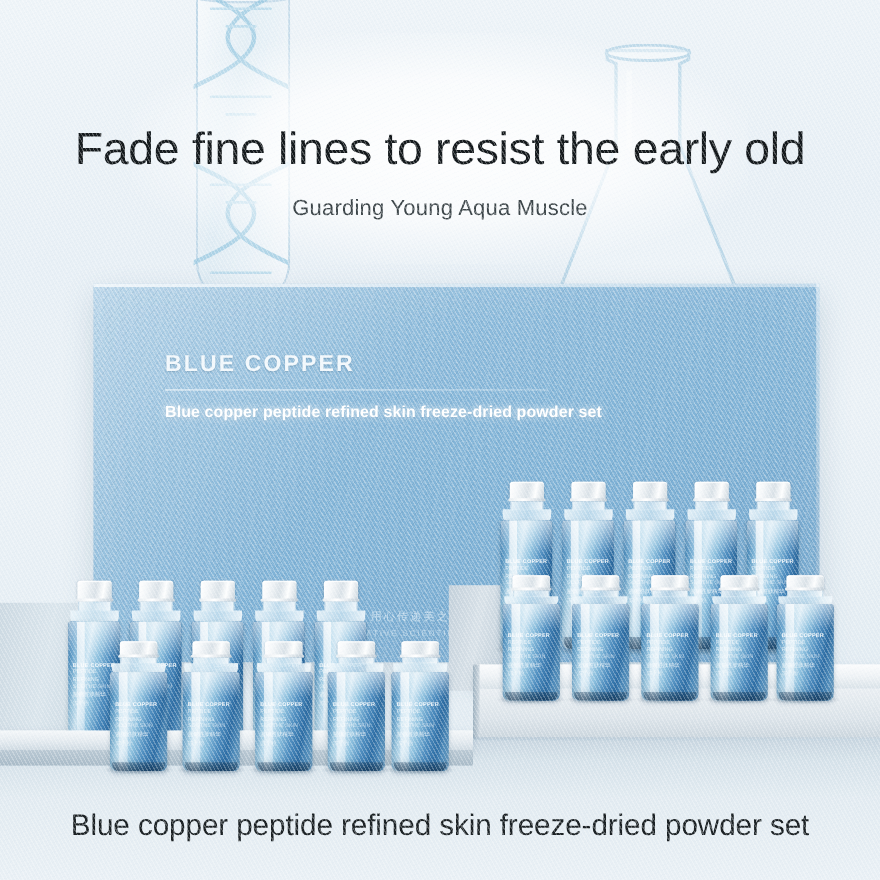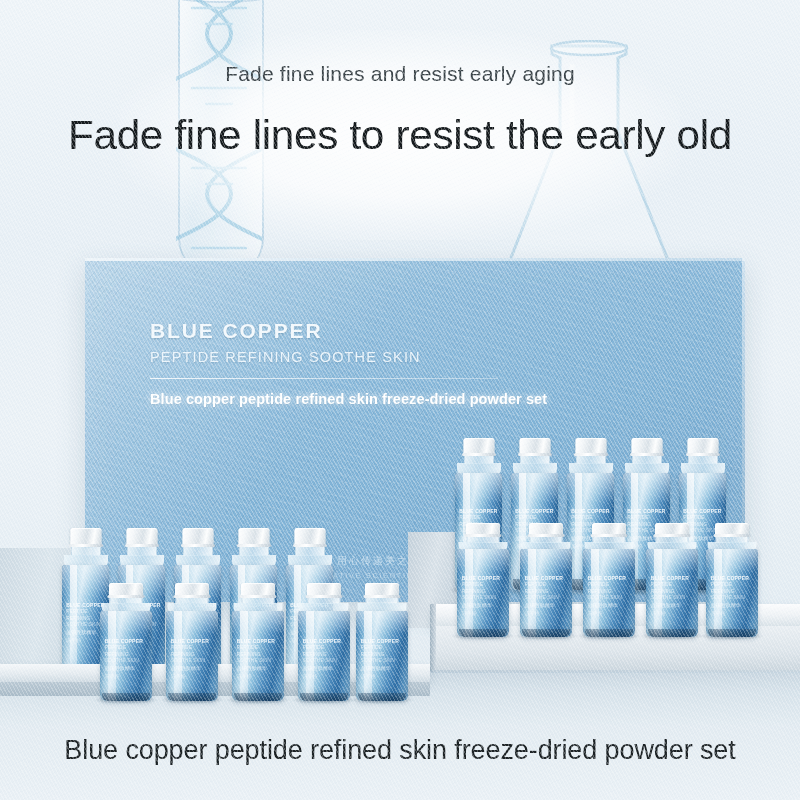--- a/index.html
+++ b/index.html
@@ -256,29 +256,28 @@
     </svg>
     <svg class="flask" viewBox="0 0 206 262" preserveAspectRatio="none">
       <path d="M66 6 L140 6 L140 14 L132 18 L132 92 L192 246 L188 256 L18 256 L14 246 L74 92 L74 18 L66 14 Z" fill="rgba(255,255,255,0.30)" stroke="#9ac6de" stroke-width="3"></path>
       <ellipse cx="103" cy="8" rx="38" ry="7" fill="rgba(255,255,255,0.5)" stroke="#9ac6de" stroke-width="2.6"></ellipse>
       <path d="M86 24 L86 96" stroke="rgba(255,255,255,0.75)" stroke-width="5"></path>
     </svg>
   </div>
 
   <div class="hero-glow"></div>
 
-  <div class="eyebrow">Fade fine lines and resist early aging</div>
   <div class="headline">Fade fine lines to resist the early old</div>
+  <div class="subhead">Guarding Young Aqua Muscle</div>
 
   <div class="box">
     <div class="box-top-edge"></div>
     <div class="box-right-edge"></div>
     <div class="box-copy">
       <div class="brand">BLUE COPPER</div>
-      <div class="brand-sub1">PEPTIDE REFINING SOOTHE SKIN</div>
       <div class="box-rule"></div>
       <div class="box-tagline">Blue copper peptide refined skin freeze-dried powder set</div>
     </div>
     <div class="box-faint-cn">用心传递美之窗</div>
     <div class="box-faint-en">ATIVE SCIENTIFIC RESEA</div>
   </div>
 
   <div class="plat plat-rear-left"></div>
   <div class="plat plat-mid-block"></div>
   <div class="plat plat-right-top"></div>

